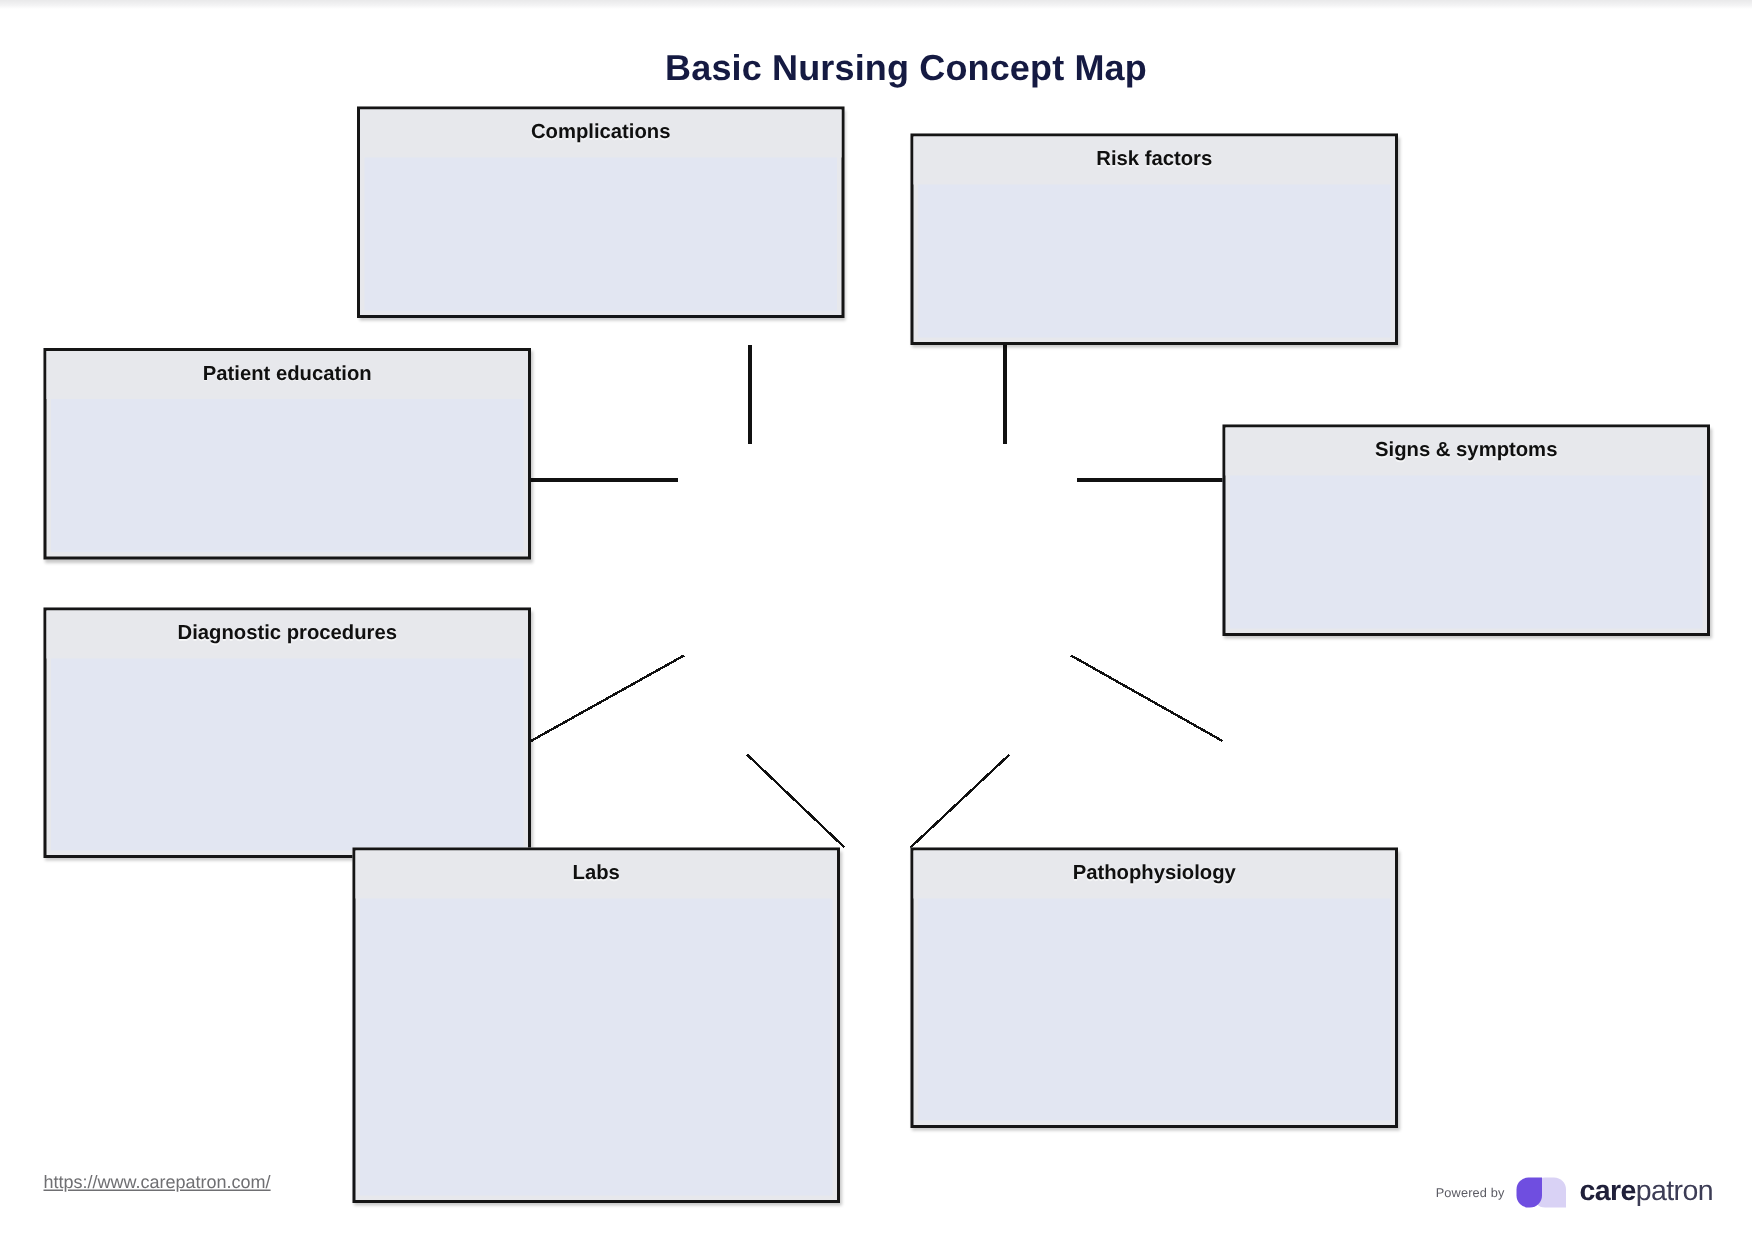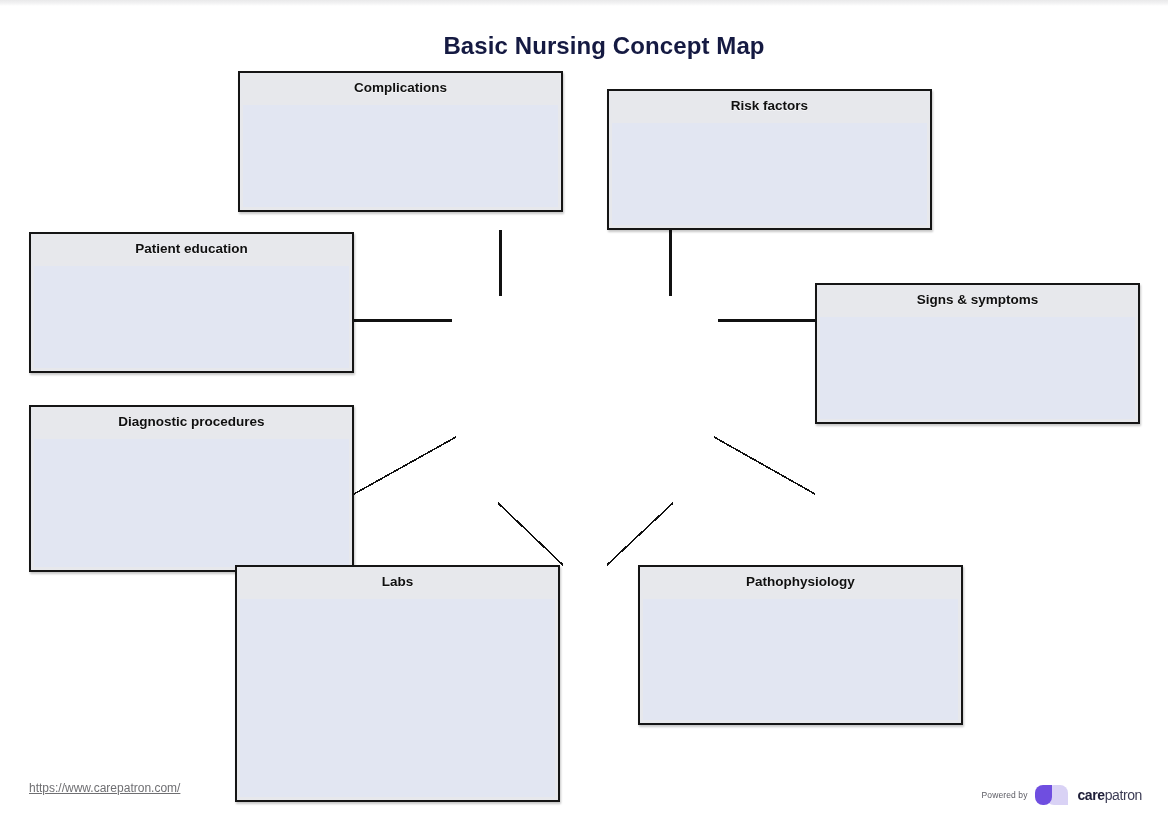--- a/index.html
+++ b/index.html
@@ -110,21 +110,21 @@
     align-items: center;
     gap: 7px;
   }
   #brand .powered {
     font-size: 8.5px;
     color: #5b5b63;
     letter-spacing: .1px;
   }
   #brand .mark { display: block; }
   #brand .wordmark {
-    font-size: 14px;
+    font-size: 19px;
     letter-spacing: -0.4px;
     color: #20203a;
   }
   #brand .wordmark b { font-weight: bold; }
   #brand .wordmark span { font-weight: normal; color: #3c3c55; }
 </style>
 </head>
 <body>
 
 <div id="page">
@@ -168,21 +168,21 @@
     <div class="hdr">Diagnostic procedures</div>
     <div class="body"></div>
   </div>
 
 
   <div class="node" id="node-labs" style="left: 235px; top: 565px; width: 325px; height: 237px;">
     <div class="hdr">Labs</div>
     <div class="body"></div>
   </div>
 
-  <div class="node" id="node-pathophysiology" style="left: 638px; top: 565px; width: 325px; height: 160px;">
+  <div class="node" id="node-pathophysiology" style="left: 607px; top: 565px; width: 325px; height: 187px;">
     <div class="hdr">Pathophysiology</div>
     <div class="body"></div>
   </div>
 
 
   <a id="footer-link" href="#">https://www.carepatron.com/</a>
 
   <div id="brand">
     <span class="powered">Powered by</span>
     <svg class="mark" width="36" height="24" viewBox="0 0 36 24">

